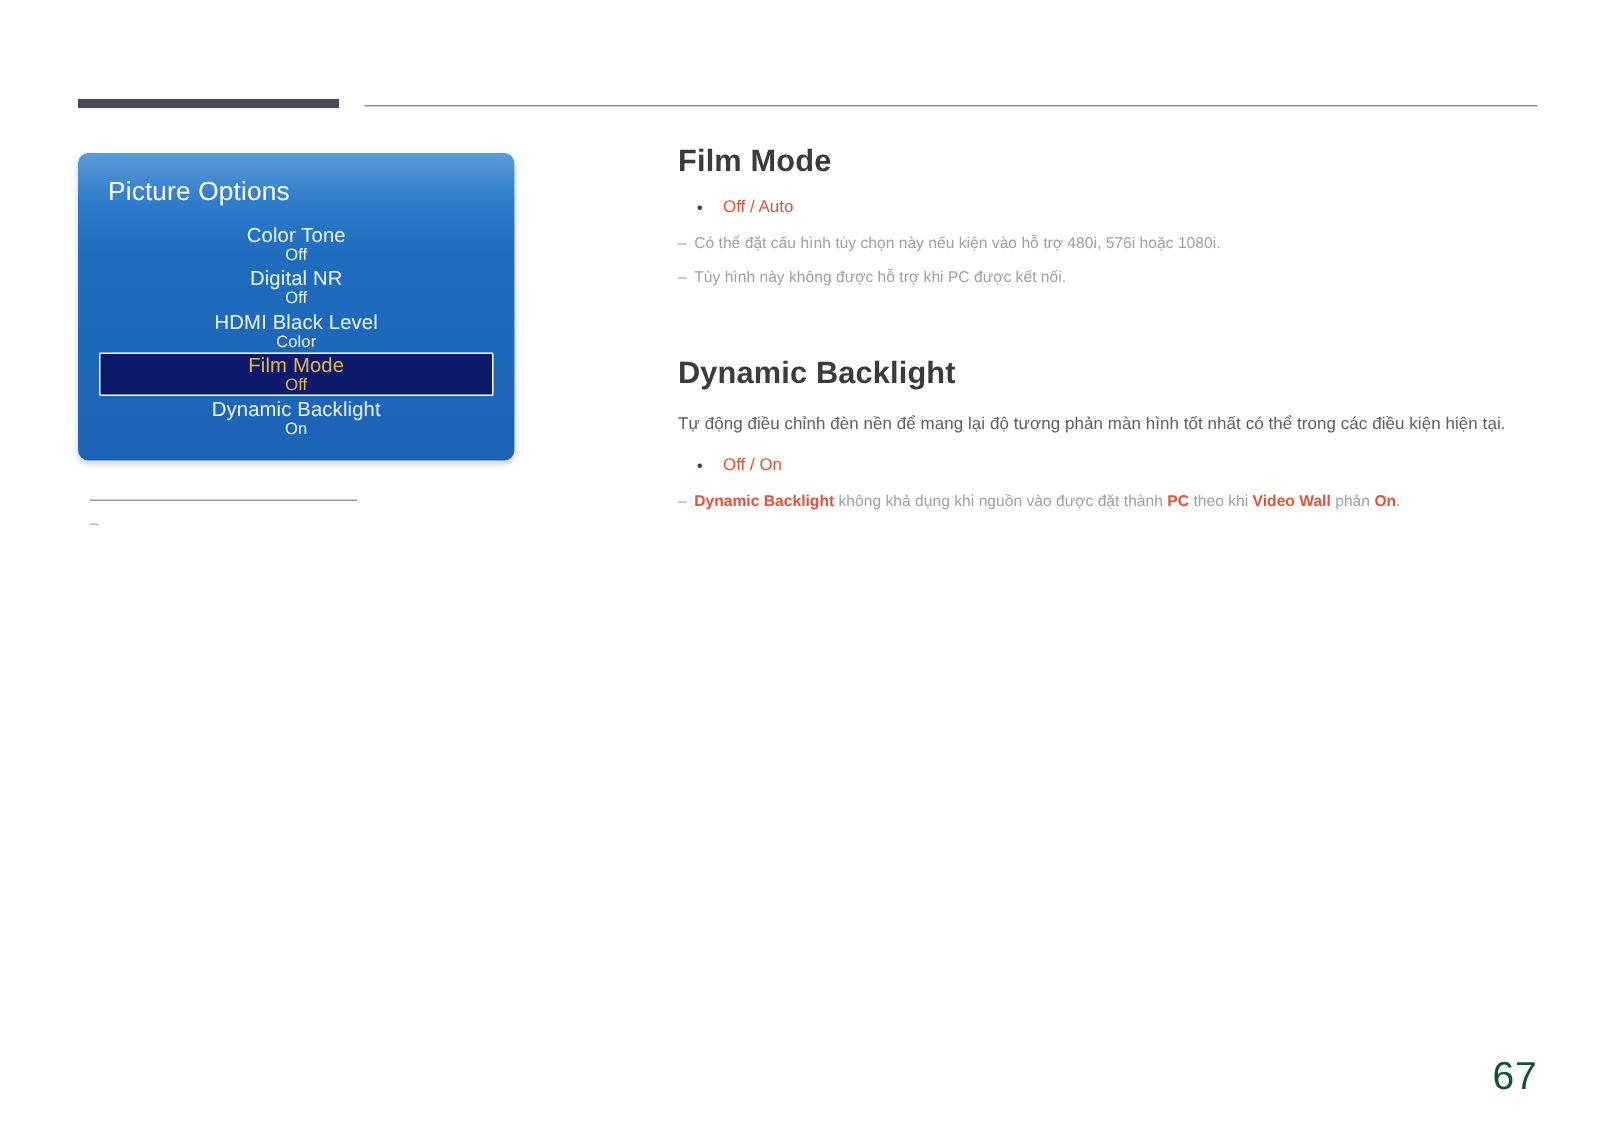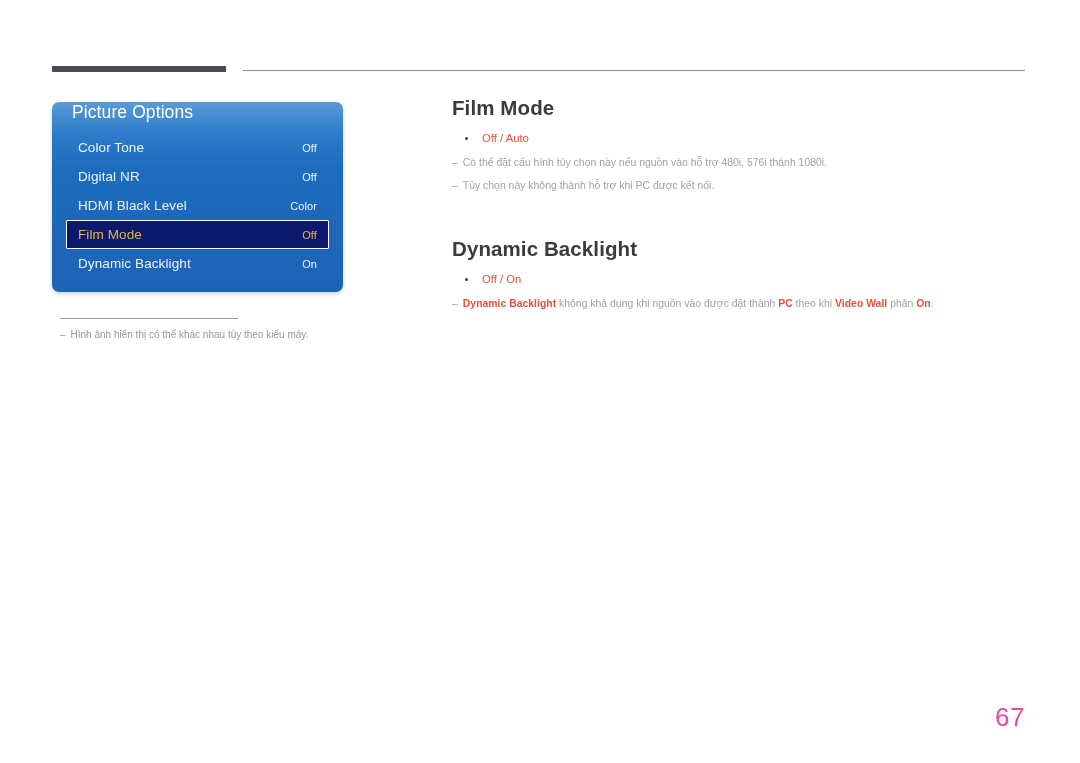--- a/index.html
+++ b/index.html
@@ -53,34 +53,35 @@
     box-shadow: 0 2px 4px rgba(0,0,0,0.18);
     padding: 0 0 14px 0;
     box-sizing: border-box;
     overflow: hidden;
   }
   .osd-title {
     color: #ffffff;
     font-size: 17.5px;
     font-weight: 400;
     letter-spacing: 0.1px;
-    padding: 0 0 10px 20px;
+    padding: 15px 0 10px 20px;
   }
   .osd-rows {
     padding: 0 14px;
   }
   .osd-row {
     display: flex;
     align-items: center;
     justify-content: space-between;
     height: 29px;
     padding: 0 11px;
     box-sizing: border-box;
     border: 1px solid transparent;
     border-radius: 1px;
+    flex-direction: column;
   }
   .osd-row .lbl {
     color: #eef3fa;
     font-size: 13.5px;
     font-weight: 400;
     letter-spacing: 0.1px;
   }
   .osd-row .val {
     color: #eef3fa;
     font-size: 11px;
@@ -179,21 +180,21 @@
   }
   .note-line .txt { flex: 1 1 auto; }
   .hl { color: #e1533a; font-weight: 600; }
 
   
   .page-num {
     position: absolute;
     right: 55px;
     top: 702px;
     font-size: 26px;
-    color: #ec4899;
+    color: #14532d;
     font-weight: 400;
     letter-spacing: 0.5px;
   }
 </style>
 </head>
 <body>
 
 <div class="rule-thick"></div>
 <div class="rule-thin"></div>
 
@@ -222,42 +223,42 @@
       <div class="osd-row">
         <span class="lbl">Dynamic Backlight</span>
         <span class="val">On</span>
       </div>
     </div>
   </div>
 
   <div class="note-rule"></div>
   <div class="left-note">
     <span class="dash">–</span>
-    <span>Hình ảnh hiển thị có thể khác nhau tùy theo kiểu máy.</span>
   </div>
 </div>
 
 <div class="right-col">
 
   <h2 class="section-title">Film Mode</h2>
 
   <ul class="opt-list">
     <li>Off / Auto</li>
   </ul>
 
   <div class="note-line">
     <span class="dash">–</span>
-    <span class="txt">Có thể đặt cấu hình tùy chọn này nếu nguồn vào hỗ trợ 480i, 576i thành 1080i.</span>
+    <span class="txt">Có thể đặt cấu hình tùy chọn này nếu kiện vào hỗ trợ 480i, 576i hoặc 1080i.</span>
   </div>
   <div class="note-line">
     <span class="dash">–</span>
-    <span class="txt">Tùy chọn này không thành hỗ trợ khi PC được kết nối.</span>
+    <span class="txt">Tùy hình này không được hỗ trợ khi PC được kết nối.</span>
   </div>
 
   <h2 class="section-title second">Dynamic Backlight</h2>
+  <p class="body-text">Tự động điều chỉnh đèn nền để mang lại độ tương phản màn hình tốt nhất có thể trong các điều kiện hiện tại.</p>
 
   <ul class="opt-list">
     <li>Off / On</li>
   </ul>
 
   <div class="note-line">
     <span class="dash">–</span>
     <span class="txt"><span class="hl">Dynamic Backlight</span><span> không khả dụng khi nguồn vào được đặt thành </span><span class="hl">PC</span><span> theo khi </span><span class="hl">Video Wall</span><span> phản </span><span class="hl">On</span><span>.</span></span>
   </div>
 </div>

